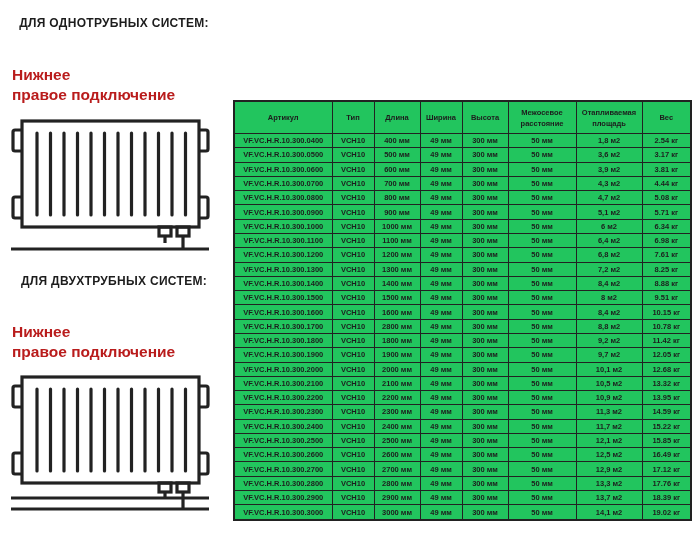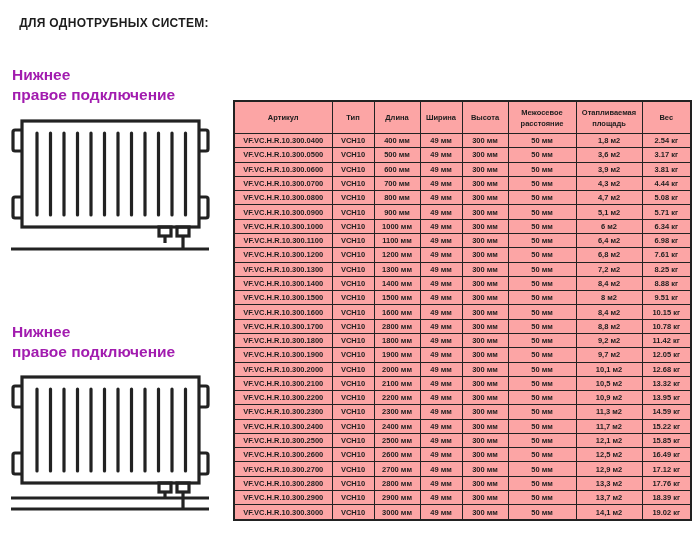--- a/index.html
+++ b/index.html
@@ -17,34 +17,34 @@
     text-align:center;
     font-size:12px;font-weight:700;line-height:20px;
     letter-spacing:.3px;color:#1d1d1d;
   }
   .heading-1{top:13px;}
   .heading-2{top:271px;}
   .section-sub{
     position:absolute;left:12px;width:215px;
     text-align:left;
     font-size:15.5px;font-weight:700;line-height:20px;
-    color:#a21caf;
+    color:#b91c1c;
   }
   .sub-1{top:65px;}
   .sub-2{top:322px;}
   .diagram{position:absolute;left:8px;}
   .diagram-1{top:116px;}
   .diagram-2{top:372px;}
   
   .spec-table{
     position:absolute;left:233px;top:100px;
     width:457px;height:421px;
     border-collapse:collapse;
     table-layout:fixed;
-    background:#fca5a5;
+    background:#22c55e;
     border:2px solid #222222;
   }
   .spec-table th,.spec-table td{
     border:1px solid #222222;
     text-align:center;vertical-align:middle;
     font-weight:700;color:#1d1d1d;
     padding:0;overflow:hidden;white-space:nowrap;
   }
   .spec-table th{
     font-size:7.5px;line-height:11px;height:31px;
@@ -93,20 +93,21 @@
 
       <rect x="151" y="111" width="12" height="9"></rect>
       <rect x="169" y="111" width="12" height="9"></rect>
       <line x1="157" y1="120" x2="157" y2="127"></line>
       <line x1="175" y1="120" x2="175" y2="133"></line>
 
       <line x1="3" y1="133" x2="201" y2="133"></line>
     </g>
   </svg>
 
+  <div class="section-heading heading-2">ДЛЯ ДВУХТРУБНЫХ СИСТЕМ:</div>
 
   <div class="section-sub sub-2">
     <span>Нижнее</span><br>
     <span>правое подключение</span>
   </div>
 
   <svg class="diagram diagram-2" width="205" height="145" viewBox="0 0 205 145">
     <g stroke="#222222" stroke-width="3.2" fill="none">
 
       <rect x="5" y="14" width="10" height="21" rx="2"></rect>

